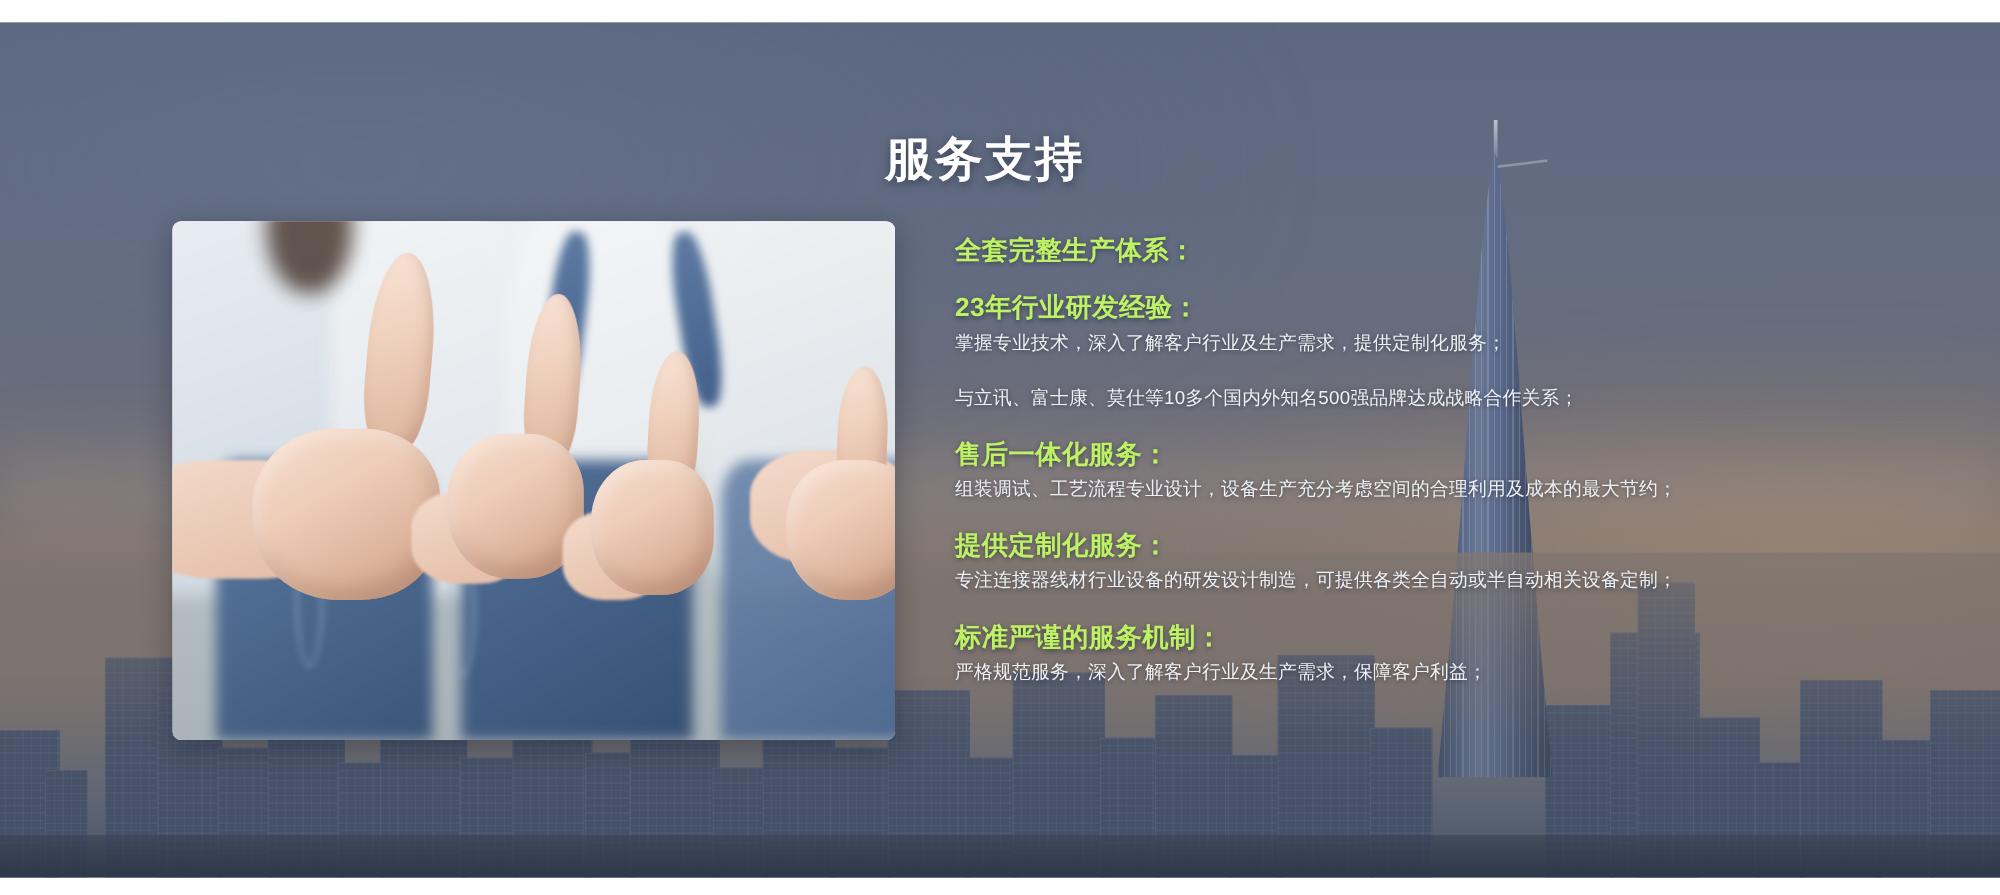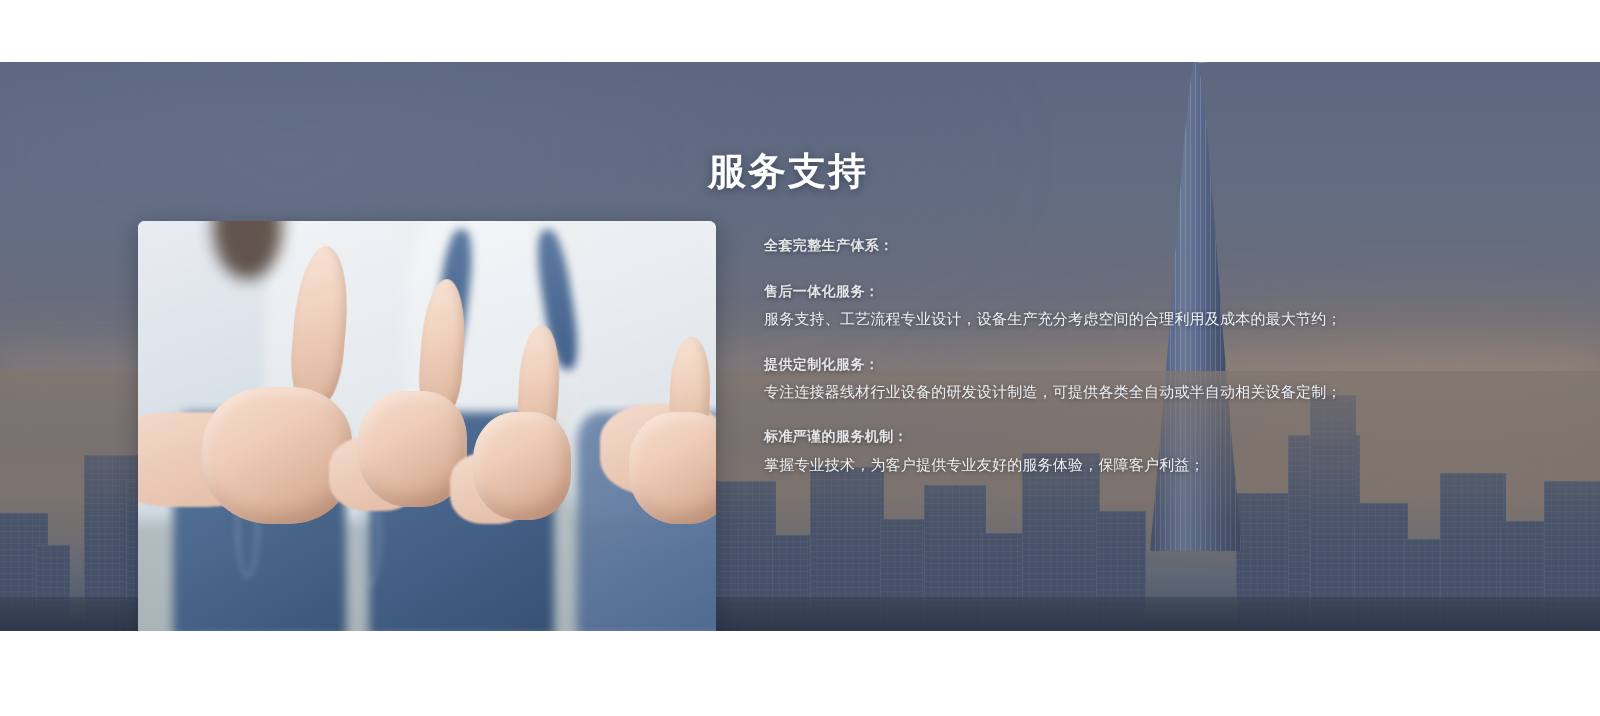--- a/index.html
+++ b/index.html
@@ -8,24 +8,23 @@
     width:1600px; height:716px;
     background:#ffffff;
     font-family:"Liberation Sans","DejaVu Sans",sans-serif;
     overflow:hidden;
   }
 
   
   .banner {
     position:absolute;
     left:0; top:18px;
-    width:1600px; height:569px;
+    width:1600px; height:684px;
     overflow:hidden;
     background:#5f6a7e;
-    margin-top:44px;
   }
 
   
   .sky {
     position:absolute; inset:0;
     background:
       linear-gradient(to bottom,
         #5d6880 0%,
         #616b81 18%,
         #666d7e 34%,
@@ -231,21 +230,21 @@
   }
 
   .features {
     position:absolute;
     left:764px; top:172px;
     width:700px;
   }
   .feature { margin-bottom:24px; }
   .feature:last-child { margin-bottom:0;font-family:Liberation Serif, serif; }
   .f-title {
-    font-size:14px; font-weight:bold; color:#e5e5e5;
+    font-size:21px; font-weight:bold; color:#bef264;
     letter-spacing:.4px; line-height:22px;
     text-shadow:0 1px 4px rgba(25,32,48,.6);
     white-space:nowrap;
   }
   .f-desc {
     margin-top:7px;
     font-size:15px; font-weight:400; color:#eef0f3;
     letter-spacing:.2px; line-height:20px;
     text-shadow:0 1px 4px rgba(25,32,48,.6);
     white-space:nowrap;
@@ -336,28 +335,33 @@
     <div class="ph hand fist  h4-fist"></div>
   </div>
 
   <div class="headline">服务支持</div>
 
   <div class="features">
     <div class="feature">
       <div class="f-title">全套完整生产体系：</div>
     </div>
     <div class="feature">
+      <div class="f-title">23年行业研发经验：</div>
+      <div class="f-desc">掌握专业技术，深入了解客户行业及生产需求，提供定制化服务；</div>
+    </div>
+    <div class="feature">
+      <div class="f-desc">与立讯、富士康、莫仕等10多个国内外知名500强品牌达成战略合作关系；</div>
     </div>
     <div class="feature">
       <div class="f-title">售后一体化服务：</div>
-      <div class="f-desc">服务支持、工艺流程专业设计，设备生产充分考虑空间的合理利用及成本的最大节约；</div>
+      <div class="f-desc">组装调试、工艺流程专业设计，设备生产充分考虑空间的合理利用及成本的最大节约；</div>
     </div>
     <div class="feature">
       <div class="f-title">提供定制化服务：</div>
       <div class="f-desc">专注连接器线材行业设备的研发设计制造，可提供各类全自动或半自动相关设备定制；</div>
     </div>
     <div class="feature">
       <div class="f-title">标准严谨的服务机制：</div>
-      <div class="f-desc">掌握专业技术，为客户提供专业友好的服务体验，保障客户利益；</div>
+      <div class="f-desc">严格规范服务，深入了解客户行业及生产需求，保障客户利益；</div>
     </div>
   </div>
 
 </div>
 
 </body></html>

